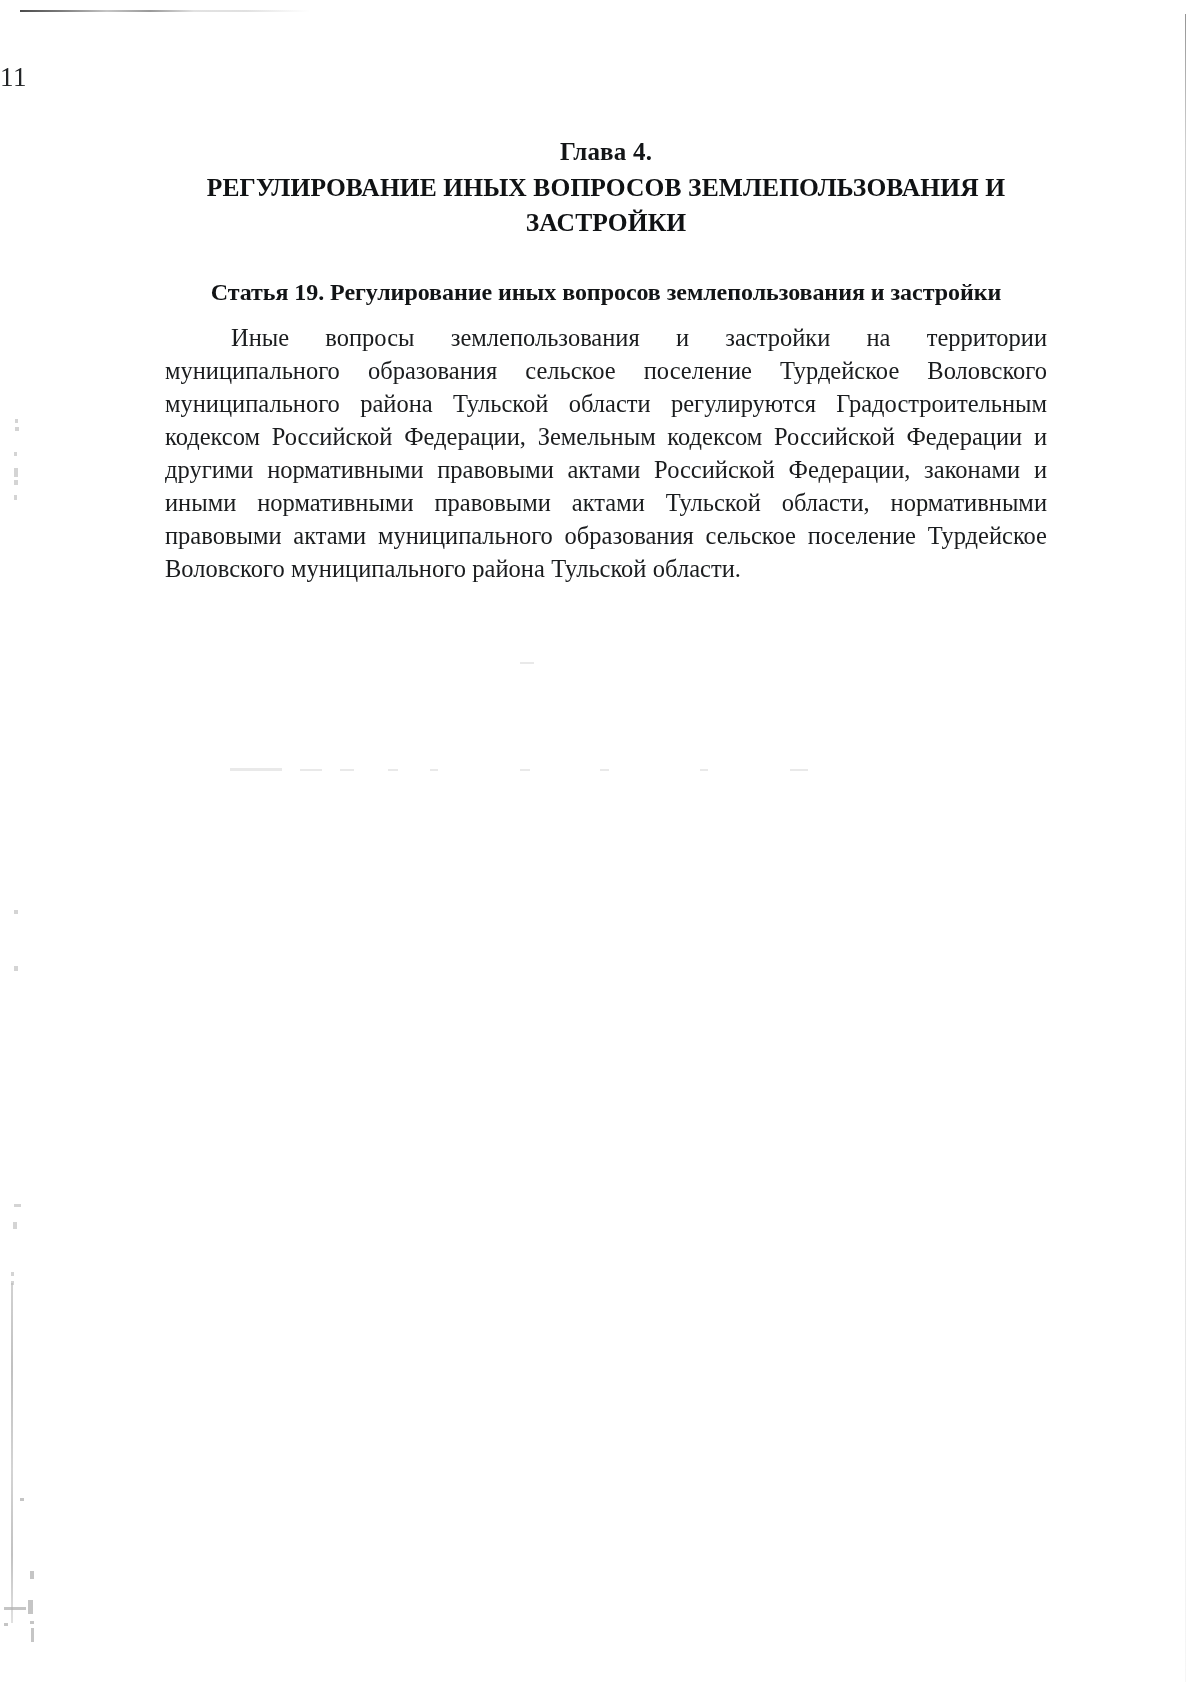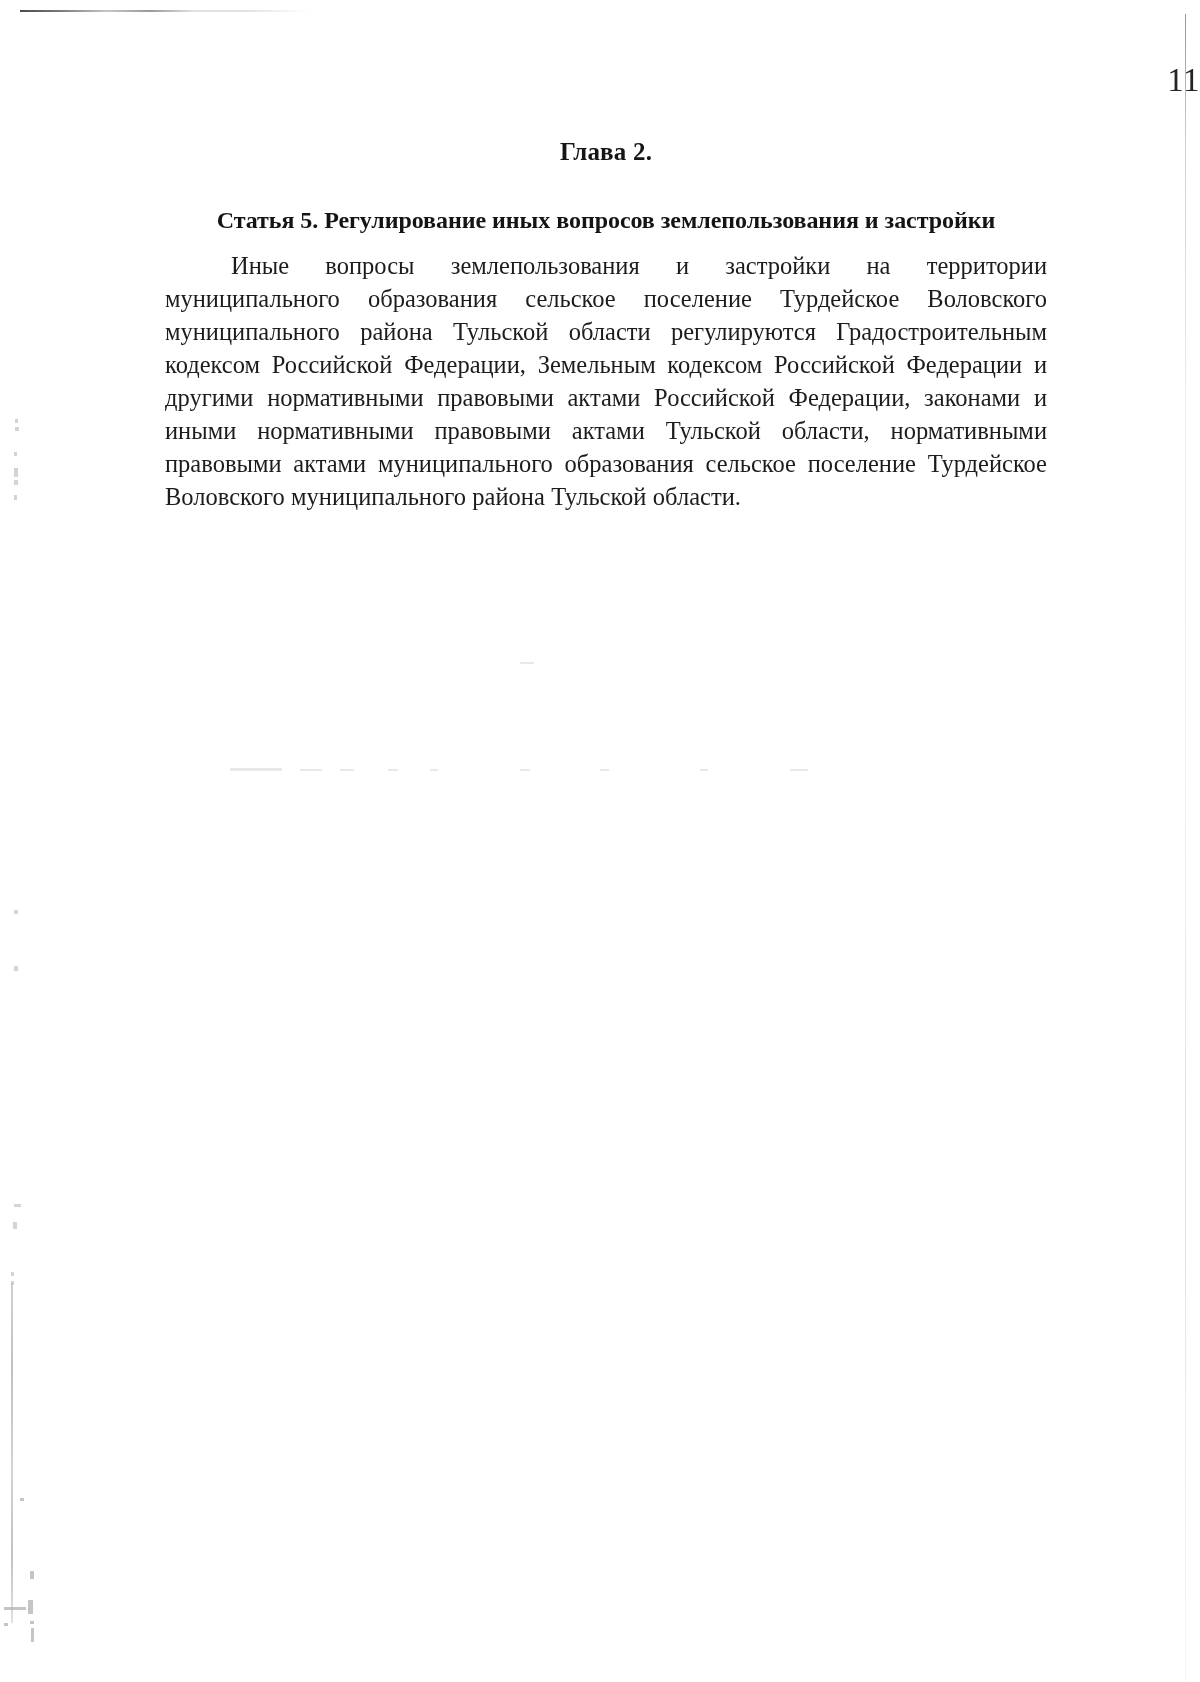--- a/index.html
+++ b/index.html
@@ -81,22 +81,22 @@
     position: absolute;
     background: rgba(196,196,196,0.38);
   }
 
   
   .page-number {
     position: absolute;
     left: 0;
     top: 62px;
     width: 1200px;
-    text-align: right;
-    font-size: 33px;
+    text-align: left;
+    font-size: 27px;
     letter-spacing: 0.5px;
     color: #232527;
   }
 
   .content {
     position: absolute;
     left: 165px;
     top: 136px;
     width: 882px;
   }
@@ -183,23 +183,24 @@
   <div class="scan-smudge" style="left:520px; top:769px; width:10px; height:2px;"></div>
   <div class="scan-smudge" style="left:600px; top:769px; width:9px; height:2px;"></div>
   <div class="scan-smudge" style="left:700px; top:769px; width:8px; height:2px;"></div>
   <div class="scan-smudge" style="left:790px; top:769px; width:18px; height:2px;"></div>
   <div class="scan-smudge" style="left:520px; top:662px; width:14px; height:2px;"></div>
 
   <div class="page-number">11</div>
 
   <div class="content">
 
-    <div class="chapter-label">Глава 2.</div>
-
+    <div class="chapter-label">Глава 4.</div>
+
+    <div class="chapter-title">РЕГУЛИРОВАНИЕ ИНЫХ ВОПРОСОВ ЗЕМЛЕПОЛЬЗОВАНИЯ И ЗАСТРОЙКИ</div>
 
     <div class="article-block">
-      <div class="article-heading">Статья 5. Регулирование иных вопросов землепользования и застройки</div>
+      <div class="article-heading">Статья 19. Регулирование иных вопросов землепользования и застройки</div>
 
       <p class="article-body">Иные вопросы землепользования и застройки на территории муниципального образования сельское поселение Турдейское Воловского муниципального района Тульской области регулируются Градостроительным кодексом Российской Федерации, Земельным кодексом Российской Федерации и другими нормативными правовыми актами Российской Федерации, законами и иными нормативными правовыми актами Тульской области, нормативными правовыми актами муниципального образования сельское поселение Турдейское Воловского муниципального района Тульской области.</p>
     </div>
 
   </div>
 </div>
 
 </body></html>

